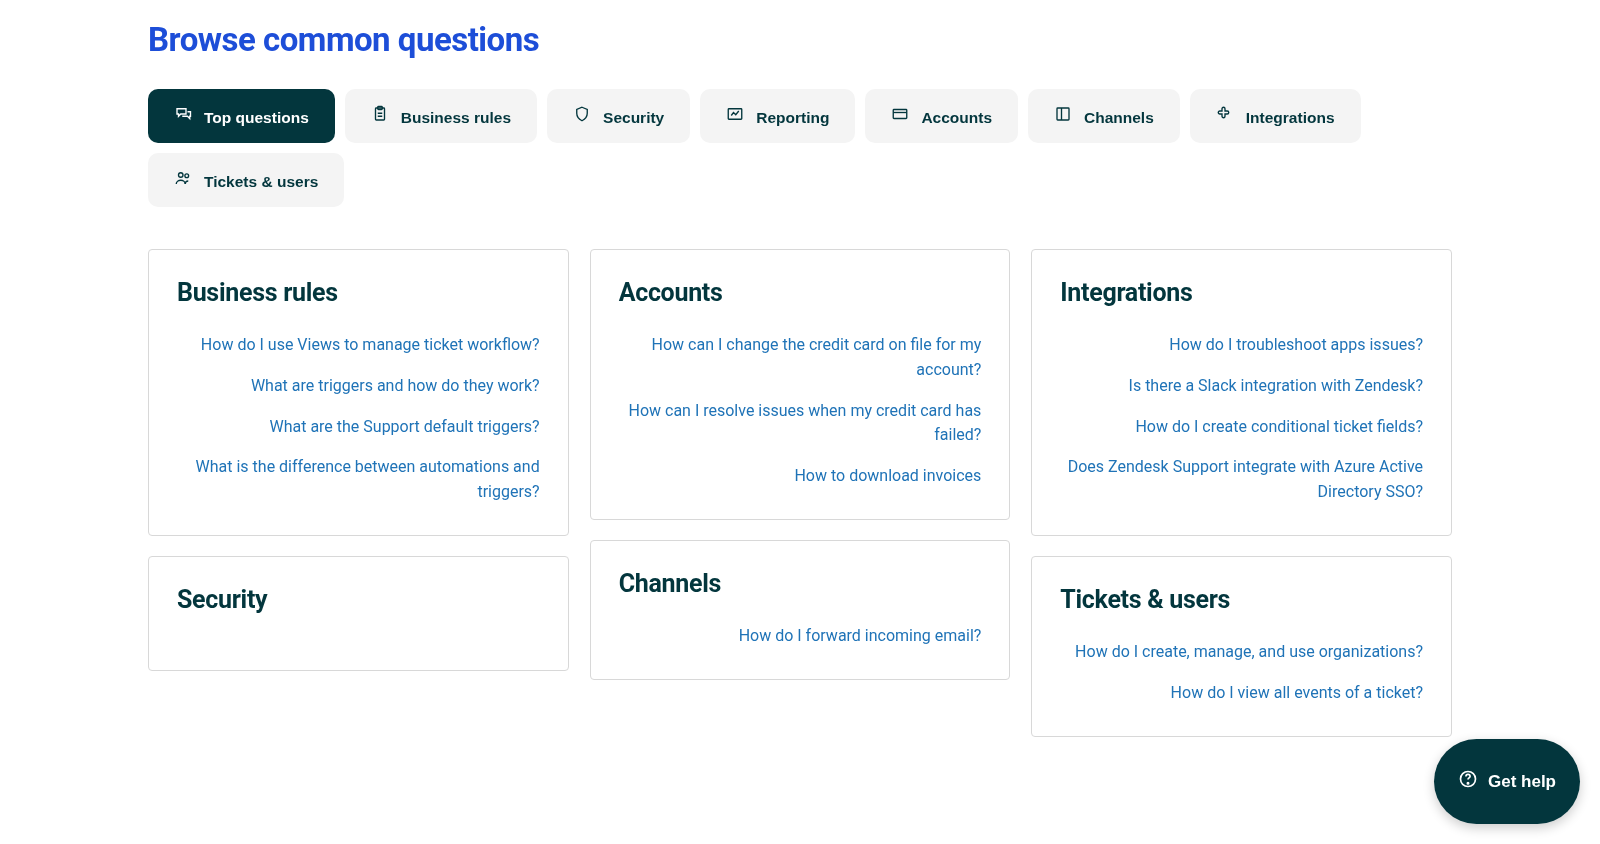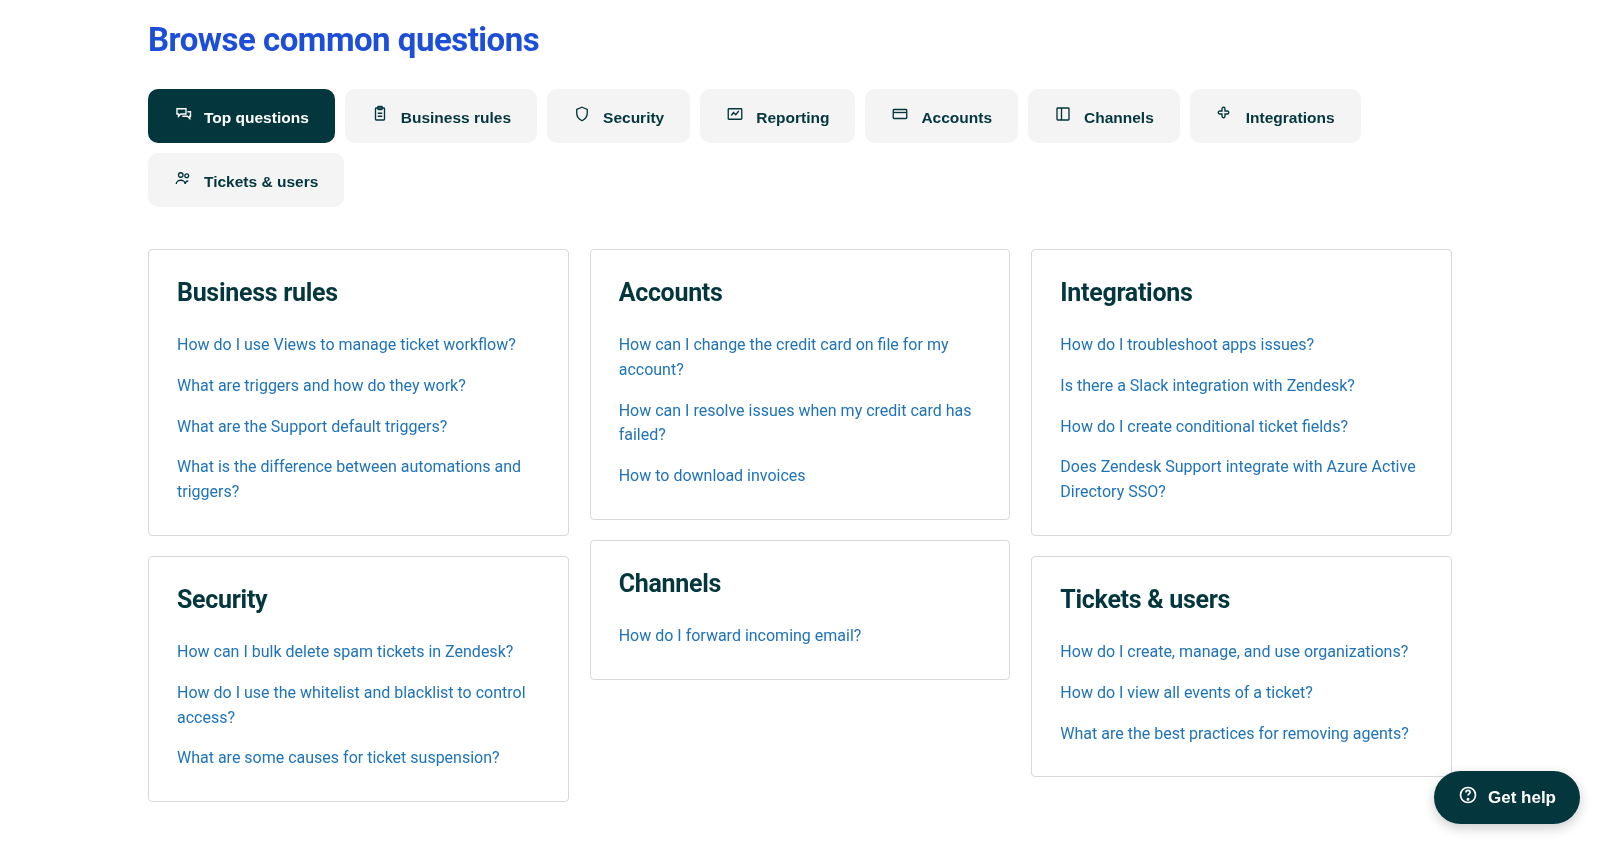--- a/index.html
+++ b/index.html
@@ -69,38 +69,39 @@
       font-weight: 700;
       color: #03363d;
       margin-bottom: 26px;
       letter-spacing: -0.3px;
     }
     .card ul {
       list-style: none;
     }
     .card li {
       margin-bottom: 16px;
+      text-align: right;
     }
     .card li:last-child {
       margin-bottom: 0;
     }
     .card a {
       color: #1f73b7;
       text-decoration: none;
       font-size: 16px;
       line-height: 1.55;
     }
     .help-widget {
       position: fixed;
       bottom: 20px;
       right: 20px;
       background: #03363d;
       color: #fff;
       border-radius: 999px;
-      padding: 14px 24px;
+      padding: 30px 24px;
       display: inline-flex;
       align-items: center;
       gap: 10px;
       font-size: 17px;
       font-weight: 600;
       cursor: pointer;
       border: none;
       box-shadow: 0 4px 12px rgba(0,0,0,0.2);
     }
     .help-widget svg {
@@ -196,25 +197,20 @@
       <h2 class="card-title">Business rules</h2>
       <ul>
         <li><a href="#">How do I use Views to manage ticket workflow?</a></li>
         <li><a href="#">What are triggers and how do they work?</a></li>
         <li><a href="#">What are the Support default triggers?</a></li>
         <li><a href="#">What is the difference between automations and triggers?</a></li>
       </ul>
     </div>
     <div class="card">
       <h2 class="card-title">Security</h2>
-      <ul>
-        <li><a href="#">How can I bulk delete spam tickets in Zendesk?</a></li>
-        <li><a href="#">How do I use the whitelist and blacklist to control access?</a></li>
-        <li><a href="#">What are some causes for ticket suspension?</a></li>
-      </ul>
     </div>
   </div>
 
   <div class="col">
     <div class="card">
       <h2 class="card-title">Accounts</h2>
       <ul>
         <li><a href="#">How can I change the credit card on file for my account?</a></li>
         <li><a href="#">How can I resolve issues when my credit card has failed?</a></li>
         <li><a href="#">How to download invoices</a></li>
@@ -236,21 +232,20 @@
         <li><a href="#">Is there a Slack integration with Zendesk?</a></li>
         <li><a href="#">How do I create conditional ticket fields?</a></li>
         <li><a href="#">Does Zendesk Support integrate with Azure Active Directory SSO?</a></li>
       </ul>
     </div>
     <div class="card">
       <h2 class="card-title">Tickets &amp; users</h2>
       <ul>
         <li><a href="#">How do I create, manage, and use organizations?</a></li>
         <li><a href="#">How do I view all events of a ticket?</a></li>
-        <li><a href="#">What are the best practices for removing agents?</a></li>
       </ul>
     </div>
   </div>
 
 </div>
 
 <button class="help-widget">
   <span>
     <svg viewBox="0 0 24 24" fill="none" stroke="currentColor" stroke-width="2">
         <circle cx="12" cy="12" r="9"></circle>

